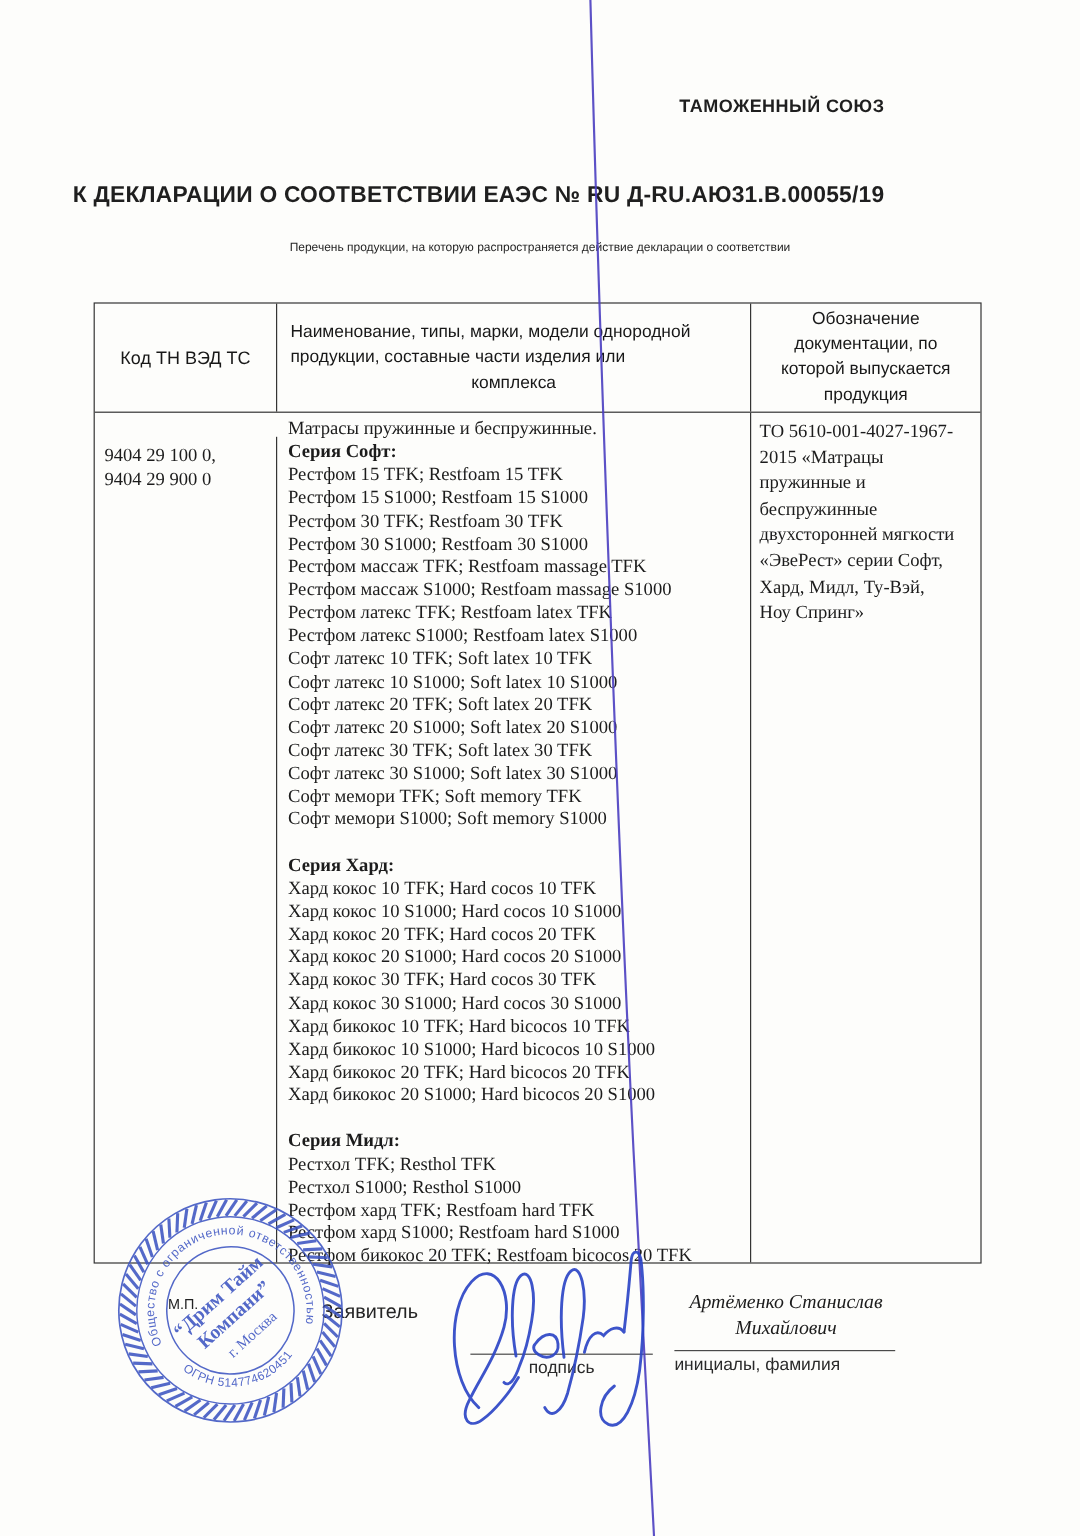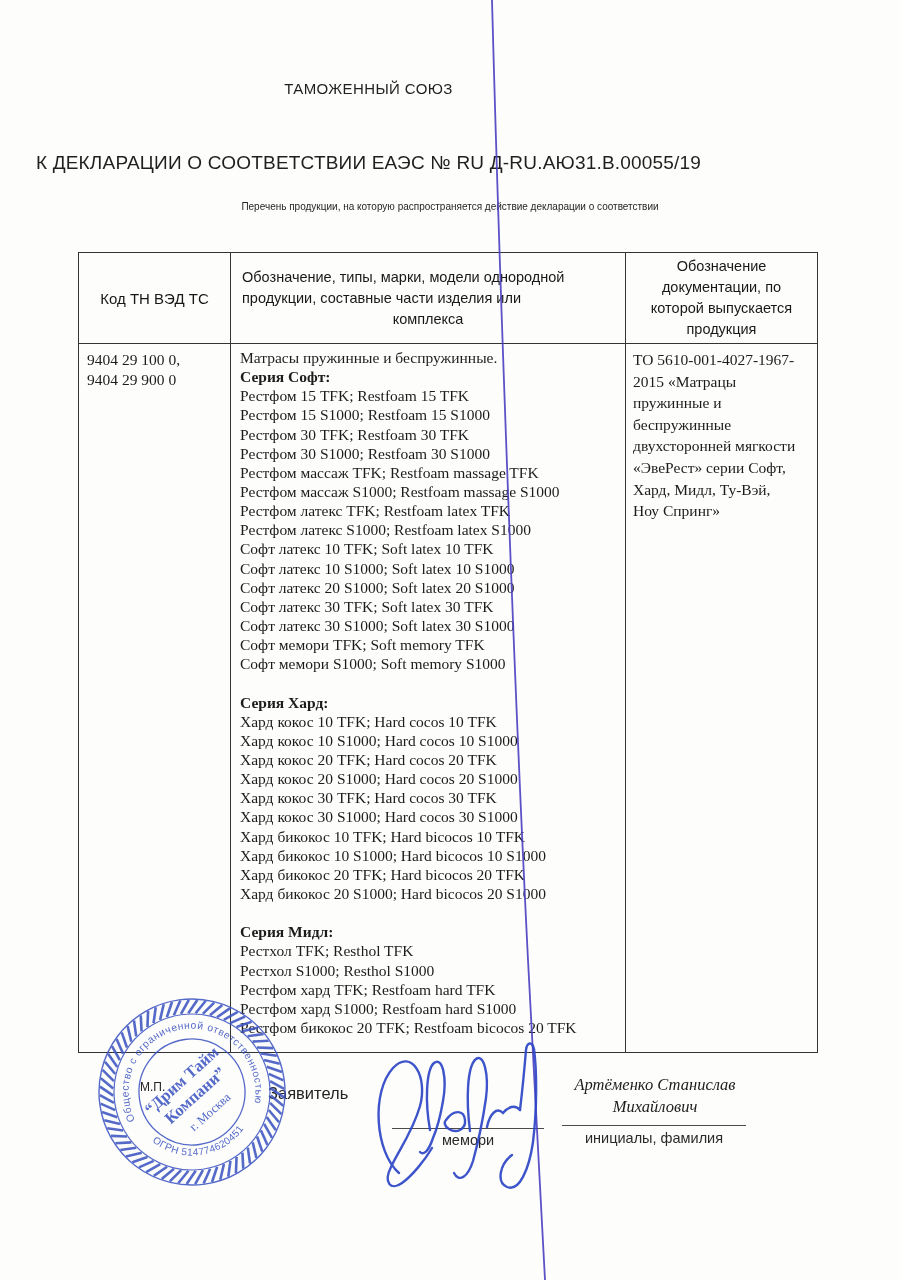--- a/index.html
+++ b/index.html
@@ -2,21 +2,21 @@
 <html><head>
 <meta charset="utf-8">
 <style>
   html,body{margin:0;padding:0;background:#e8e8e8;}
   .page{
     position:relative; width:900px; height:1280px; margin:0 auto;
     background:#fdfdfb; overflow:hidden;
     font-family:"Liberation Sans","DejaVu Sans",sans-serif; color:#1e1e1e;
   }
   
-  .title{position:absolute; left:0; width:737px; text-align:center; font-weight:normal; color:#1f1f1f;}
+  .title{position:absolute; left:0; width:737px; text-align:right; font-weight:bold; color:#1f1f1f;}
   .t1{top:80px;  font-size:15px; letter-spacing:.4px;}
   .t2{top:117px; font-size:15px; letter-spacing:.3px;}
   .t3{top:152px; font-size:19px; letter-spacing:.2px;}
   .subtitle{position:absolute; top:201px; left:0; width:900px; text-align:center;
     font-size:10px; font-weight:normal; color:#262626;}
   
   .tbl{position:absolute; left:78px; top:252px; width:740px; height:801px;
        border:1.4px solid #343434; box-sizing:border-box;}
   .trow{display:flex; box-sizing:border-box;}
   .hrow{height:91px; border-bottom:1.4px solid #343434;}
@@ -38,67 +38,68 @@
   .doccol{padding:5px 4px 0 7px; font-size:15.5px; line-height:21.6px;
           color:#1c1c1c; white-space:pre-line;}
   
   .mp{position:absolute; left:140px; top:1080px; font-size:12px; color:#222;}
   .applicant{position:absolute; left:268px; top:1084px; font-size:16.5px; color:#242424;}
   .sigline{position:absolute; left:392px; top:1128px; width:152px; border-top:1.6px solid #4a4a4a;}
   .sigcap{position:absolute; left:392px; top:1132px; width:152px; text-align:center; font-size:14.5px; color:#2a2a2a;}
   .nameblock{position:absolute; left:540px; top:1074px; width:230px; text-align:center;
              font-size:16.5px; line-height:22px; color:#1c1c1c; white-space:pre-line;font-style:italic;}
   .nameline{position:absolute; left:562px; top:1125px; width:184px; border-top:1.6px solid #4a4a4a;}
-  .namecap{position:absolute; left:562px; top:1130px; width:184px; text-align:center; font-size:14.5px; color:#2a2a2a;}
+  .namecap{position:absolute; left:562px; top:1130px; width:184px; text-align:left; font-size:14.5px; color:#2a2a2a;}
   
   .overlay{position:absolute; left:0; top:0; width:900px; height:1280px; pointer-events:none;}
   .stampsvg{position:absolute; left:94px; top:994px; width:196px; height:196px; opacity:.88;}
 </style>
 </head>
 <body>
 
 <div class="page">
 
   <div class="title t1">ТАМОЖЕННЫЙ СОЮЗ</div>
   <div class="title t3">К ДЕКЛАРАЦИИ О СООТВЕТСТВИИ ЕАЭС № RU Д-RU.АЮ31.В.00055/19</div>
   <div class="subtitle">Перечень продукции, на которую распространяется действие декларации о соответствии</div>
 
   <div class="tbl">
     <div class="trow hrow">
       <div class="cell c1 hc hc1">
         <div class="hl cen">Код ТН ВЭД ТС</div>
       </div>
       <div class="cell c2 hc">
-        <div class="hl">Обозначение, типы, марки, модели однородной</div>
+        <div class="hl">Наименование, типы, марки, модели однородной</div>
         <div class="hl">продукции, составные части изделия или</div>
         <div class="hl cen">комплекса</div>
       </div>
       <div class="cell c3 hc hc3">
         <div class="hl">Обозначение</div>
         <div class="hl">документации, по</div>
         <div class="hl">которой выпускается</div>
         <div class="hl">продукция</div>
       </div>
     </div>
     <div class="trow brow">
-      <div class="cell c1 serif codes" style="white-space: pre-line;">9404 29 100 0,
+      <div class="cell c1 serif codes" style="white-space: pre-line; margin-top: 20px;">9404 29 100 0,
 9404 29 900 0</div>
       <div class="cell c2 serif plist">
           <div class="pl">Матрасы пружинные и беспружинные.</div>
           <div class="pl sec">Серия Софт:</div>
           <div class="pl">Рестфом 15 TFK; Restfoam 15 TFK</div>
           <div class="pl">Рестфом 15 S1000; Restfoam 15 S1000</div>
           <div class="pl">Рестфом 30 TFK; Restfoam 30 TFK</div>
           <div class="pl">Рестфом 30 S1000; Restfoam 30 S1000</div>
           <div class="pl">Рестфом массаж TFK; Restfoam massage TFK</div>
           <div class="pl">Рестфом массаж S1000; Restfoam massage S1000</div>
           <div class="pl">Рестфом  латекс TFK; Restfoam latex TFK</div>
           <div class="pl">Рестфом  латекс S1000; Restfoam latex S1000</div>
           <div class="pl">Софт латекс 10 TFK; Soft latex 10 TFK</div>
           <div class="pl">Софт латекс 10 S1000; Soft latex 10 S1000</div>
+          <div class="pl">Софт латекс 20 TFK; Soft latex 20 TFK</div>
           <div class="pl">Софт латекс 20 S1000; Soft latex 20 S1000</div>
           <div class="pl">Софт латекс 30 TFK; Soft latex 30 TFK</div>
           <div class="pl">Софт латекс 30 S1000; Soft latex 30 S1000</div>
           <div class="pl">Софт мемори TFK; Soft memory TFK</div>
           <div class="pl">Софт мемори S1000; Soft memory S1000</div>
           <div class="pl gap">&nbsp;</div>
           <div class="pl sec">Серия Хард:</div>
           <div class="pl">Хард кокос 10 TFK; Hard cocos 10 TFK</div>
           <div class="pl">Хард кокос 10 S1000; Hard cocos 10 S1000</div>
           <div class="pl">Хард кокос 20 TFK; Hard cocos 20 TFK</div>
@@ -124,21 +125,21 @@
 двухсторонней мягкости
 «ЭвеРест» серии Софт,
 Хард, Мидл, Ту-Вэй,
 Ноу Спринг»</div>
     </div>
   </div>
 
   <div class="mp">М.П.</div>
   <div class="applicant">Заявитель</div>
   <div class="sigline"></div>
-  <div class="sigcap">мемори</div>
+  <div class="sigcap">подпись</div>
   <div class="nameblock serif">Артёменко Станислав
 Михайлович</div>
   <div class="nameline"></div>
   <div class="namecap">инициалы, фамилия</div>
 
   <svg class="stampsvg" viewBox="-98 -98 196 196">
     <g transform="rotate(-8)" stroke="#3d55c2" fill="none">
       <circle r="93" stroke-width="1.4"></circle>
       <circle r="78" stroke-width="1.2"></circle>
       <g id="hatch">

